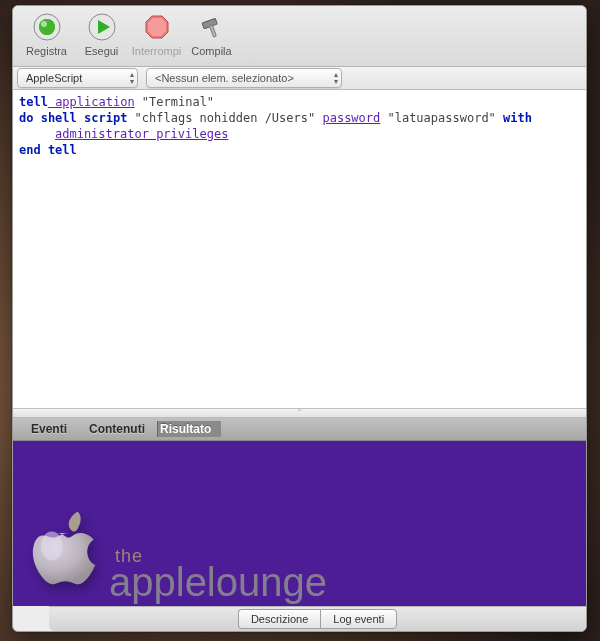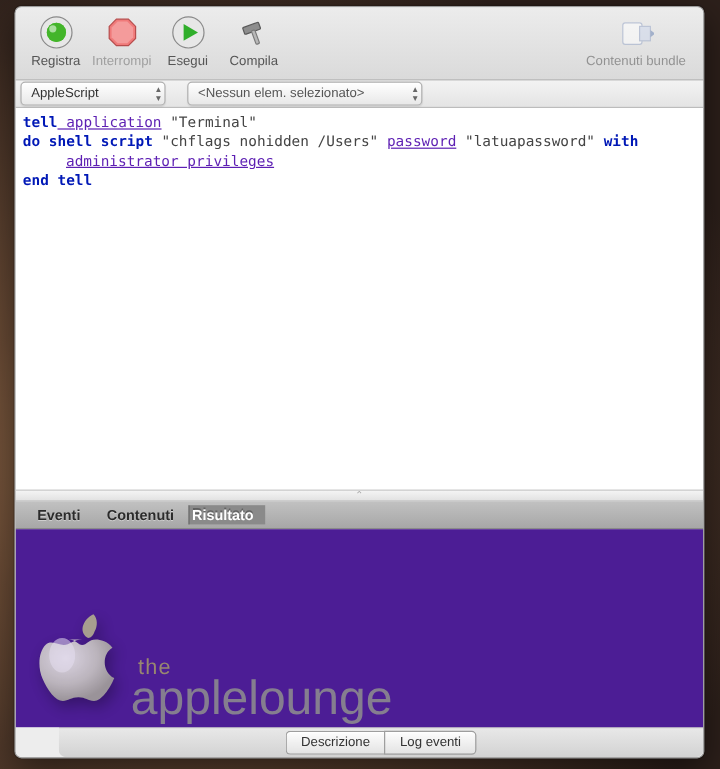--- a/index.html
+++ b/index.html
@@ -115,21 +115,21 @@
     opacity: 0.55;
   }
   
   .subbar {
     height: 22px;
     background: linear-gradient(to bottom,#f3f3f3,#e4e4e4);
     border-bottom: 1px solid #bcbcbc;
     display:flex;
     align-items:center;
     padding: 0 4px;
-    gap: 18px;
+    gap: 8px;
   }
   .select {
     height: 18px;
     border: 1px solid #b0b0b0;
     border-radius: 4px;
     background: linear-gradient(to bottom,#ffffff,#e8e8e8);
     box-shadow: inset 0 1px 0 #fff, 0 1px 1px rgba(0,0,0,0.08);
     display:flex;
     align-items:center;
     padding: 0 16px 0 8px;
@@ -266,58 +266,48 @@
                 <circle cx="15" cy="15" r="8" fill="radial-gradient" style="fill:#5abf3a"></circle>
                 <circle cx="15" cy="15" r="8" fill="#43b52a"></circle>
                 <circle cx="12" cy="12" r="3" fill="rgba(255,255,255,0.55)"></circle>
               </svg>
           </div>
           <div class="tb-label">Registra</div>
         </div>
         <div class="tb-item">
           <div class="tb-icon">
             <svg width="30" height="30">
+                <circle cx="15" cy="15" r="13" fill="#e7e7e7" stroke="#8a8a8a"></circle>
+                <polygon points="11,8 23,15 11,22" fill="#2fae2a"></polygon>
+              </svg>
+          </div>
+          <div class="tb-label">Esegui</div>
+        </div>
+        <div class="tb-item">
+          <div class="tb-icon">
+            <svg width="30" height="30">
                 <polygon points="10,4 20,4 26,10 26,20 20,26 10,26 4,20 4,10" fill="#f07a7a" stroke="#b74d4d"></polygon>
                 <polygon points="11,6 19,6 24,11 24,19 19,24 11,24 6,19 6,11" fill="rgba(255,255,255,0.25)"></polygon>
               </svg>
           </div>
           <div class="tb-label disabled">Interrompi</div>
-        </div>
-        <div class="tb-item">
-          <div class="tb-icon">
-            <svg width="30" height="30">
-                <circle cx="15" cy="15" r="13" fill="#e7e7e7" stroke="#8a8a8a"></circle>
-                <polygon points="11,8 23,15 11,22" fill="#2fae2a"></polygon>
-              </svg>
-          </div>
-          <div class="tb-label">Esegui</div>
         </div>
         <div class="tb-item">
           <div class="tb-icon">
             <svg width="30" height="30">
                 <g transform="rotate(-20 15 15)">
                   <rect x="7" y="8" width="14" height="6" rx="1" fill="#8d8d8d" stroke="#5a5a5a"></rect>
                   <rect x="13" y="13" width="3" height="12" rx="1" fill="#b8b8b8" stroke="#7a7a7a"></rect>
                 </g>
               </svg>
           </div>
           <div class="tb-label">Compila</div>
         </div>
       </div>
       <div class="spacer"></div>
-      <div class="tb-bundle">
-        <div class="tb-icon">
-          <svg width="30" height="30">
-              <rect x="4" y="7" width="16" height="18" rx="2" fill="#fff" stroke="#9aa9c9"></rect>
-              <rect x="18" y="10" width="9" height="12" fill="#cfd9ee" stroke="#9aa9c9"></rect>
-              <polygon points="27,13 31,16 27,19" fill="#6d86b5"></polygon>
-            </svg>
-        </div>
-        <div class="tb-label">Contenuti bundle</div>
-      </div>
     </div>
 
     <div class="subbar">
       <div class="select sel-lang">
         <span>AppleScript</span>
         <span class="chev">▴<br>▾</span>
       </div>
       <div class="select sel-elem">
         <span>&lt;Nessun elem. selezionato&gt;</span>
         <span class="chev">▴<br>▾</span>

